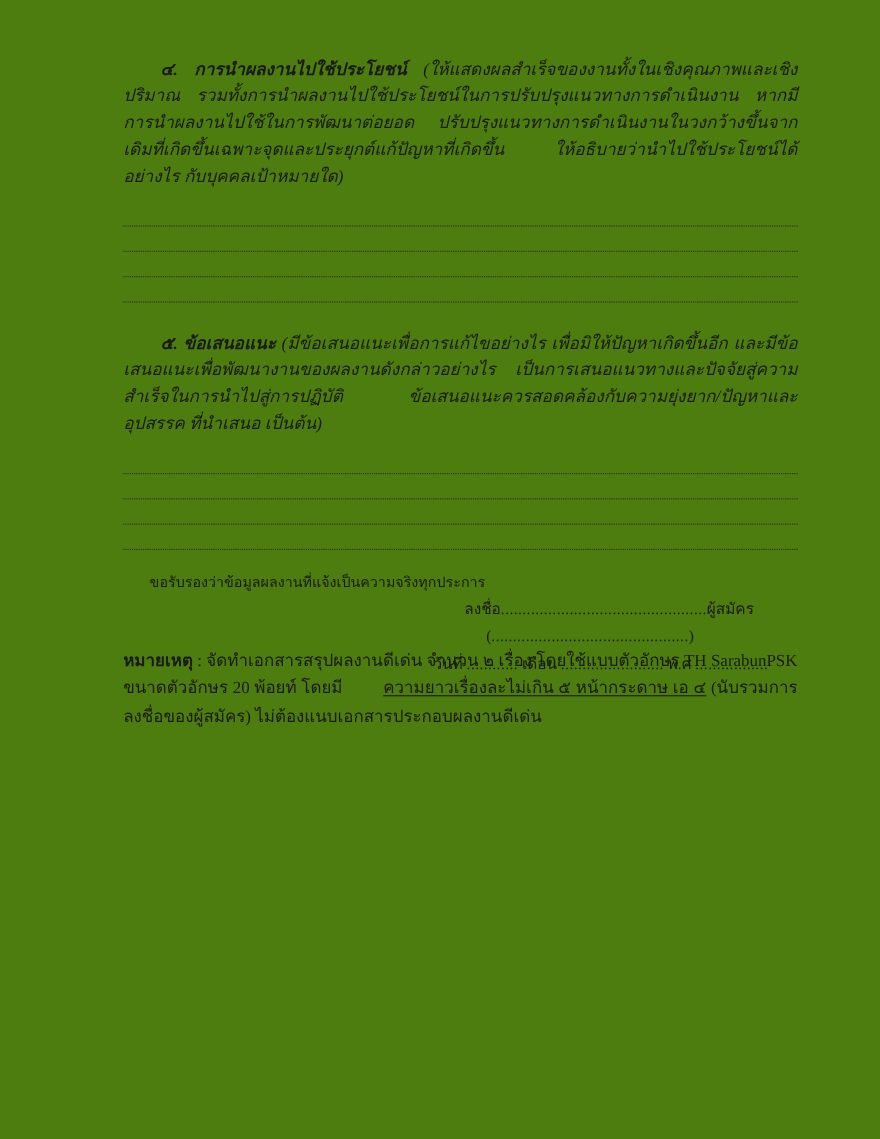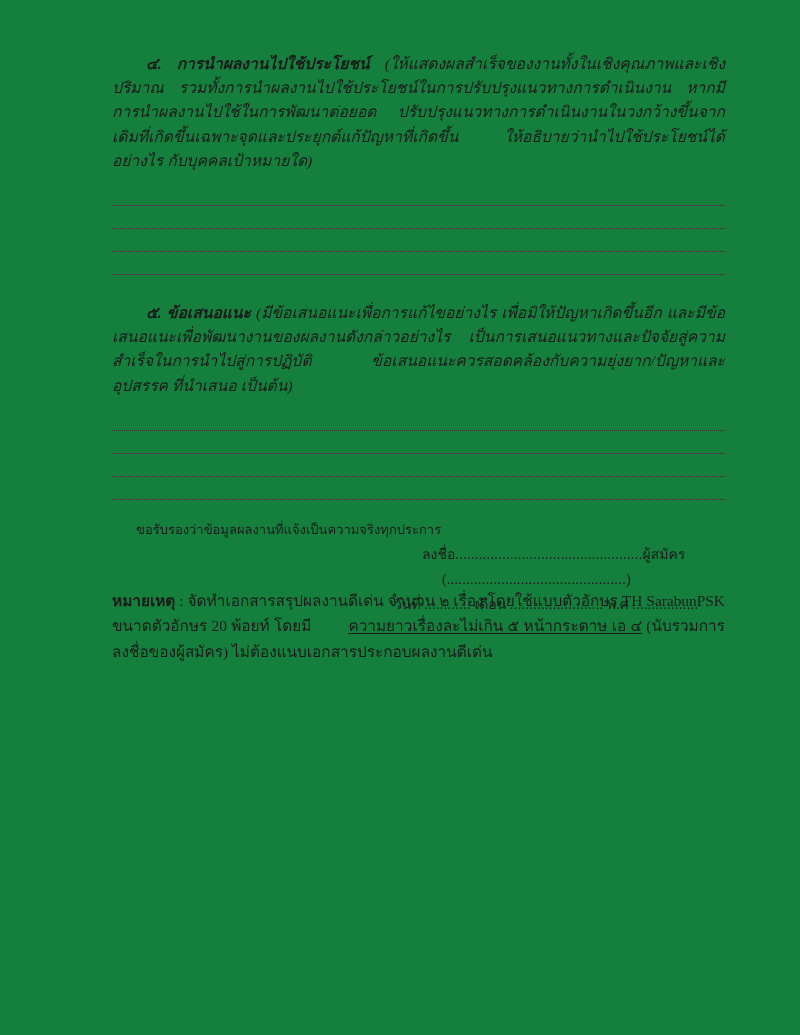--- a/index.html
+++ b/index.html
@@ -109,21 +109,21 @@
   }
   .note-underline {
     text-decoration: underline;
     text-underline-offset: 2px;
     margin-left: 37px;
   }
 </style>
 </head>
 <body style="background: rgb(255, 255, 255); color: rgb(26, 26, 26);">
 
-<div class="page" style="background: #15803d;">
+<div class="page" style="background: #4d7c0f;">
 
   <div class="content">
 
     <div class="section">
       <p class="section-body"><span class="section-heading">๔.</span> <span class="section-heading">การนำผลงานไปใช้ประโยชน์</span> <span class="section-hint">(ให้แสดงผลสำเร็จของงานทั้งในเชิงคุณภาพและเชิงปริมาณ รวมทั้งการนำผลงานไปใช้ประโยชน์ในการปรับปรุงแนวทางการดำเนินงาน หากมีการนำผลงานไปใช้ในการพัฒนาต่อยอด ปรับปรุงแนวทางการดำเนินงานในวงกว้างขึ้นจากเดิมที่เกิดขึ้นเฉพาะจุดและประยุกต์แก้ปัญหาที่เกิดขึ้น ให้อธิบายว่านำไปใช้ประโยชน์ได้อย่างไร กับบุคคลเป้าหมายใด)</span></p>
 
       <div class="lines">
         <div class="dotline" style="border-bottom-color: rgb(45, 45, 45);"></div>
         <div class="dotline" style="border-bottom-color: rgb(45, 45, 45);"></div>
         <div class="dotline" style="border-bottom-color: rgb(45, 45, 45);"></div>

